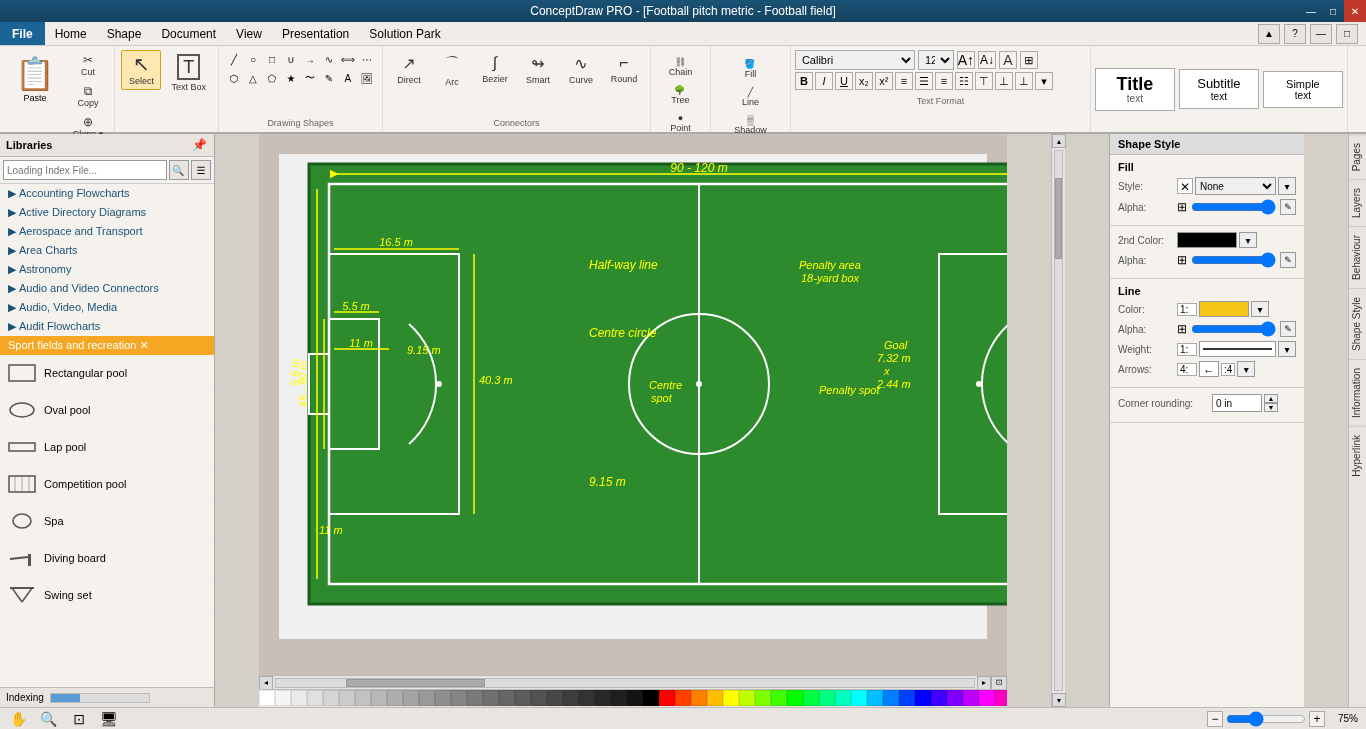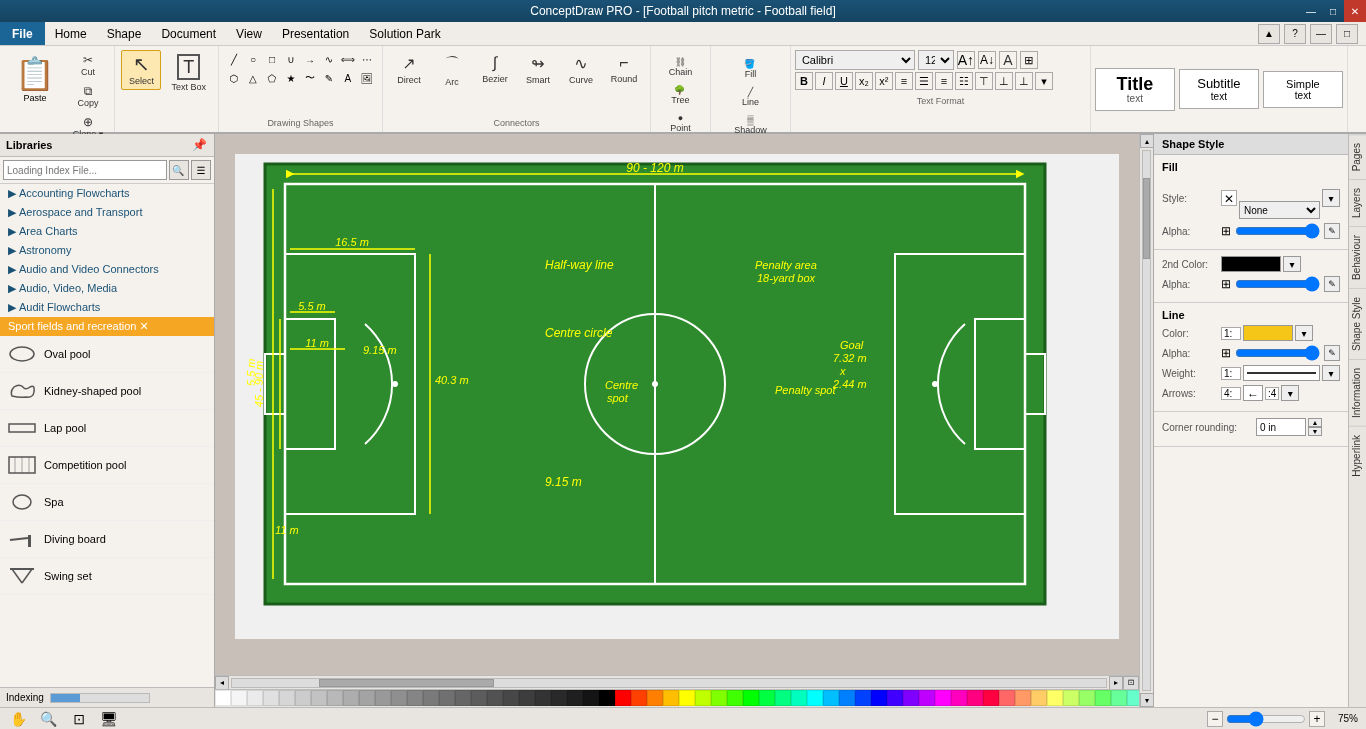--- a/index.html
+++ b/index.html
@@ -37,21 +37,21 @@
     .format-btn { width: 18px; height: 18px; border: 1px solid #aaa; background: #f5f2ed; font-size: 11px; cursor: pointer; display: flex; align-items: center; justify-content: center; }
     .format-row { display: flex; gap: 2px; align-items: center; }
 
     
     .title-style-group { display: flex; gap: 4px; align-items: center; padding: 4px; border-right: 1px solid #ddd; }
     .title-style-btn { border: 1px solid #aaa; background: white; padding: 6px 12px; cursor: pointer; text-align: center; min-width: 80px; }
     .title-style-btn .ts-main { font-size: 18px; font-weight: bold; line-height: 1; }
     .title-style-btn .ts-sub { font-size: 10px; color: #555; }
 
     
-    #main { display: flex; height: calc(729px - 22px - 24px - 88px - 22px); }
+    #main { display: flex; height: calc(729px - 22px - 24px - 88px - 22px); gap: 44px; }
 
     
     #libraries { width: 215px; background: #f5f2ed; border-right: 1px solid #aaa; display: flex; flex-direction: column; }
     #lib-header { display: flex; justify-content: space-between; align-items: center; padding: 3px 6px; background: #e8e4df; border-bottom: 1px solid #bbb; font-weight: bold; font-size: 11px; }
     #lib-search { display: flex; padding: 3px; border-bottom: 1px solid #ccc; gap: 2px; }
     #lib-search input { flex: 1; height: 20px; border: 1px solid #999; padding: 0 3px; font-size: 10px; }
     #lib-search button { width: 20px; height: 20px; border: 1px solid #999; background: #e8e4df; cursor: pointer; font-size: 10px; }
     .lib-item { padding: 3px 8px; cursor: pointer; font-size: 11px; color: #1a5276; }
     .lib-item.active { background: #f5a623; color: white; }
     .shape-item { display: flex; align-items: center; padding: 4px 8px; gap: 8px; cursor: pointer; font-size: 11px; border-bottom: 1px solid #eee; }
@@ -331,46 +331,47 @@
       <span>Libraries</span>
       <button style="width:16px;height:16px;border:none;background:none;cursor:pointer;font-size:12px;">📌</button>
     </div>
     <div id="lib-search">
       <input type="text" style="flex: 1 1 0%; height: 20px; border: 1px solid rgb(153, 153, 153); padding: 0px 3px; font-size: 10px;" placeholder="Loading Index File...">
       <button style="width:20px;height:20px;border:1px solid #999;background:#e8e4df;cursor:pointer;font-size:10px;">🔍</button>
       <button style="width:20px;height:20px;border:1px solid #999;background:#e8e4df;cursor:pointer;font-size:10px;">☰</button>
     </div>
     <div id="lib-list-scroll">
       <div class="lib-item">▶ <span>Accounting Flowcharts</span></div>
+      <div class="lib-item">▶ <span>Active Directory Diagrams</span></div>
       <div class="lib-item">▶ <span>Aerospace and Transport</span></div>
       <div class="lib-item">▶ <span>Area Charts</span></div>
       <div class="lib-item">▶ <span>Astronomy</span></div>
       <div class="lib-item">▶ <span>Audio and Video Connectors</span></div>
       <div class="lib-item">▶ <span>Audio, Video, Media</span></div>
       <div class="lib-item">▶ <span>Audit Flowcharts</span></div>
       <div class="lib-item active">
         <span>Sport fields and recreation</span>
         <span style="margin-left:auto;cursor:pointer;">✕</span>
       </div>
 
       <div class="shape-item">
         <div class="shape-icon">
           <svg width="28" height="18" viewBox="0 0 28 18">
-              <ellipse cx="14" cy="9" rx="12" ry="7" fill="none" stroke="#555" stroke-width="1.5"></ellipse>
+              <rect x="1" y="1" width="26" height="16" fill="none" stroke="#555" stroke-width="1.5"></rect>
             </svg>
         </div>
-        <span>Oval pool</span>
+        <span>Rectangular pool</span>
       </div>
       <div class="shape-item">
         <div class="shape-icon">
           <svg width="28" height="18" viewBox="0 0 28 18">
-              <path d="M4 14 Q2 9 6 5 Q12 1 16 6 Q18 8 22 5 Q27 2 26 10 Q25 16 18 15 Q12 16 4 14Z" fill="none" stroke="#555" stroke-width="1.5"></path>
+              <ellipse cx="14" cy="9" rx="12" ry="7" fill="none" stroke="#555" stroke-width="1.5"></ellipse>
             </svg>
         </div>
-        <span>Kidney-shaped pool</span>
+        <span>Oval pool</span>
       </div>
       <div class="shape-item">
         <div class="shape-icon">
           <svg width="28" height="18" viewBox="0 0 28 18">
               <rect x="1" y="5" width="26" height="8" fill="none" stroke="#555" stroke-width="1.5"></rect>
             </svg>
         </div>
         <span>Lap pool</span>
       </div>
       <div class="shape-item">
@@ -593,21 +594,21 @@
     <div id="shape-style-header">
       <span>Shape Style</span>
     </div>
 
     <div class="panel-section">
       <div class="panel-section-title">Fill</div>
       <div class="style-row">
         <span class="style-label">Style:</span>
         <div style="display:flex;align-items:center;gap:2px;flex:1;">
           <span style="font-size:12px;border:1px solid #aaa;background:white;padding:0 2px;display:inline-block;width:16px;height:16px;line-height:16px;text-align:center;">✕</span>
-          <select style="flex:1;height:18px;font-size:10px;border:1px solid #999;margin-top:24px;">
+          <select style="flex:1;height:18px;font-size:10px;border:1px solid #999;">
             <option>None</option>
           </select>
           <button style="width:18px;height:18px;font-size:10px;border:1px solid #999;background:#eee;cursor:pointer;">▾</button>
         </div>
       </div>
       <div class="style-row alpha-row">
         <span class="style-label">Alpha:</span>
         <span style="font-size:12px;">⊞</span>
         <input type="range" min="0" max="100" value="100" style="flex: 1 1 0%; height: 8px;">
         <button style="width:16px;height:16px;font-size:9px;border:1px solid #999;background:#eee;cursor:pointer;">✎</button>

